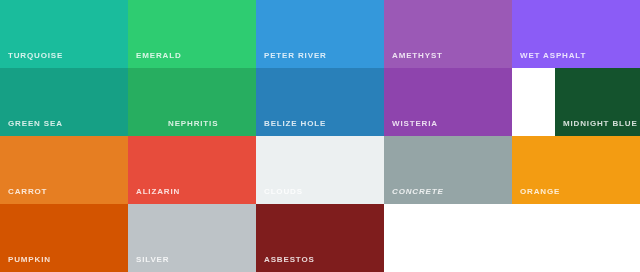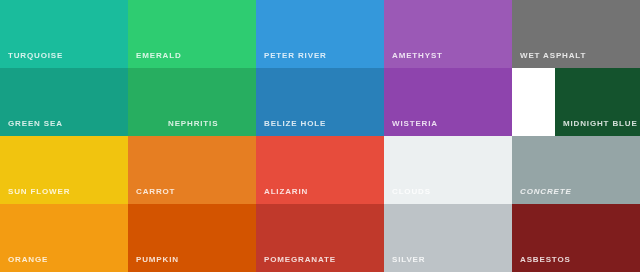--- a/index.html
+++ b/index.html
@@ -53,61 +53,55 @@
     </div>
     <div class="swatch" style="background-color: rgb(46, 204, 113);">
       <span class="swatch-label" style="color: rgba(255, 255, 255, 0.82);">EMERALD</span>
     </div>
     <div class="swatch" style="background-color: rgb(52, 152, 219);">
       <span class="swatch-label" style="color: rgba(255, 255, 255, 0.82);">PETER RIVER</span>
     </div>
     <div class="swatch" style="background-color: rgb(155, 89, 182);">
       <span class="swatch-label" style="color: rgba(255, 255, 255, 0.82);">AMETHYST</span>
     </div>
-    <div class="swatch" style="background-color: #737373;">
+    <div class="swatch" style="background-color: #8b5cf6;">
       <span class="swatch-label" style="color: rgba(255, 255, 255, 0.82);">WET ASPHALT</span>
     </div>
     <div class="swatch" style="background-color: rgb(22, 160, 133);">
       <span class="swatch-label" style="color: rgba(255, 255, 255, 0.82);">GREEN SEA</span>
     </div>
     <div class="swatch" style="background-color: rgb(39, 174, 96);">
       <span class="swatch-label" style="color: rgba(255, 255, 255, 0.82); padding-left: 32px;">NEPHRITIS</span>
     </div>
     <div class="swatch" style="background-color: rgb(41, 128, 185);">
       <span class="swatch-label" style="color: rgba(255, 255, 255, 0.82);">BELIZE HOLE</span>
     </div>
     <div class="swatch" style="background-color: rgb(142, 68, 173);">
       <span class="swatch-label" style="color: rgba(255, 255, 255, 0.82);">WISTERIA</span>
     </div>
     <div class="swatch" style="background-color: #14532d; margin-left: 43px;">
       <span class="swatch-label" style="color: rgba(255, 255, 255, 0.82);">MIDNIGHT BLUE</span>
-    </div>
-    <div class="swatch" style="background-color: rgb(241, 196, 15);">
-      <span class="swatch-label" style="color: rgba(255, 255, 255, 0.82);">SUN FLOWER</span>
     </div>
     <div class="swatch" style="background-color: rgb(230, 126, 34); padding-left: 21px;">
       <span class="swatch-label" style="color: rgba(255, 255, 255, 0.82);">CARROT</span>
     </div>
     <div class="swatch" style="background-color: rgb(231, 76, 60);">
       <span class="swatch-label" style="color: rgba(255, 255, 255, 0.82);">ALIZARIN</span>
     </div>
     <div class="swatch" style="background-color: rgb(236, 240, 241);">
       <span class="swatch-label" style="color: rgba(255, 255, 255, 0.82);">CLOUDS</span>
     </div>
     <div class="swatch" style="background-color: rgb(149, 165, 166); font-style: italic;">
       <span class="swatch-label" style="color: rgba(255, 255, 255, 0.82);">CONCRETE</span>
     </div>
     <div class="swatch" style="background-color: rgb(243, 156, 18);">
       <span class="swatch-label" style="color: rgba(255, 255, 255, 0.82);">ORANGE</span>
     </div>
     <div class="swatch" style="background-color: rgb(211, 84, 0);">
       <span class="swatch-label" style="color: rgba(255, 255, 255, 0.82);">PUMPKIN</span>
     </div>
-    <div class="swatch" style="background-color: rgb(192, 57, 43);">
-      <span class="swatch-label" style="color: rgba(255, 255, 255, 0.82);">POMEGRANATE</span>
-    </div>
     <div class="swatch" style="background-color: rgb(189, 195, 199);">
       <span class="swatch-label" style="color: rgba(255, 255, 255, 0.82);">SILVER</span>
     </div>
     <div class="swatch" style="background-color: #7f1d1d;">
       <span class="swatch-label" style="color: rgba(255, 255, 255, 0.82);">ASBESTOS</span>
     </div>
   </div>
 
 </body></html>

